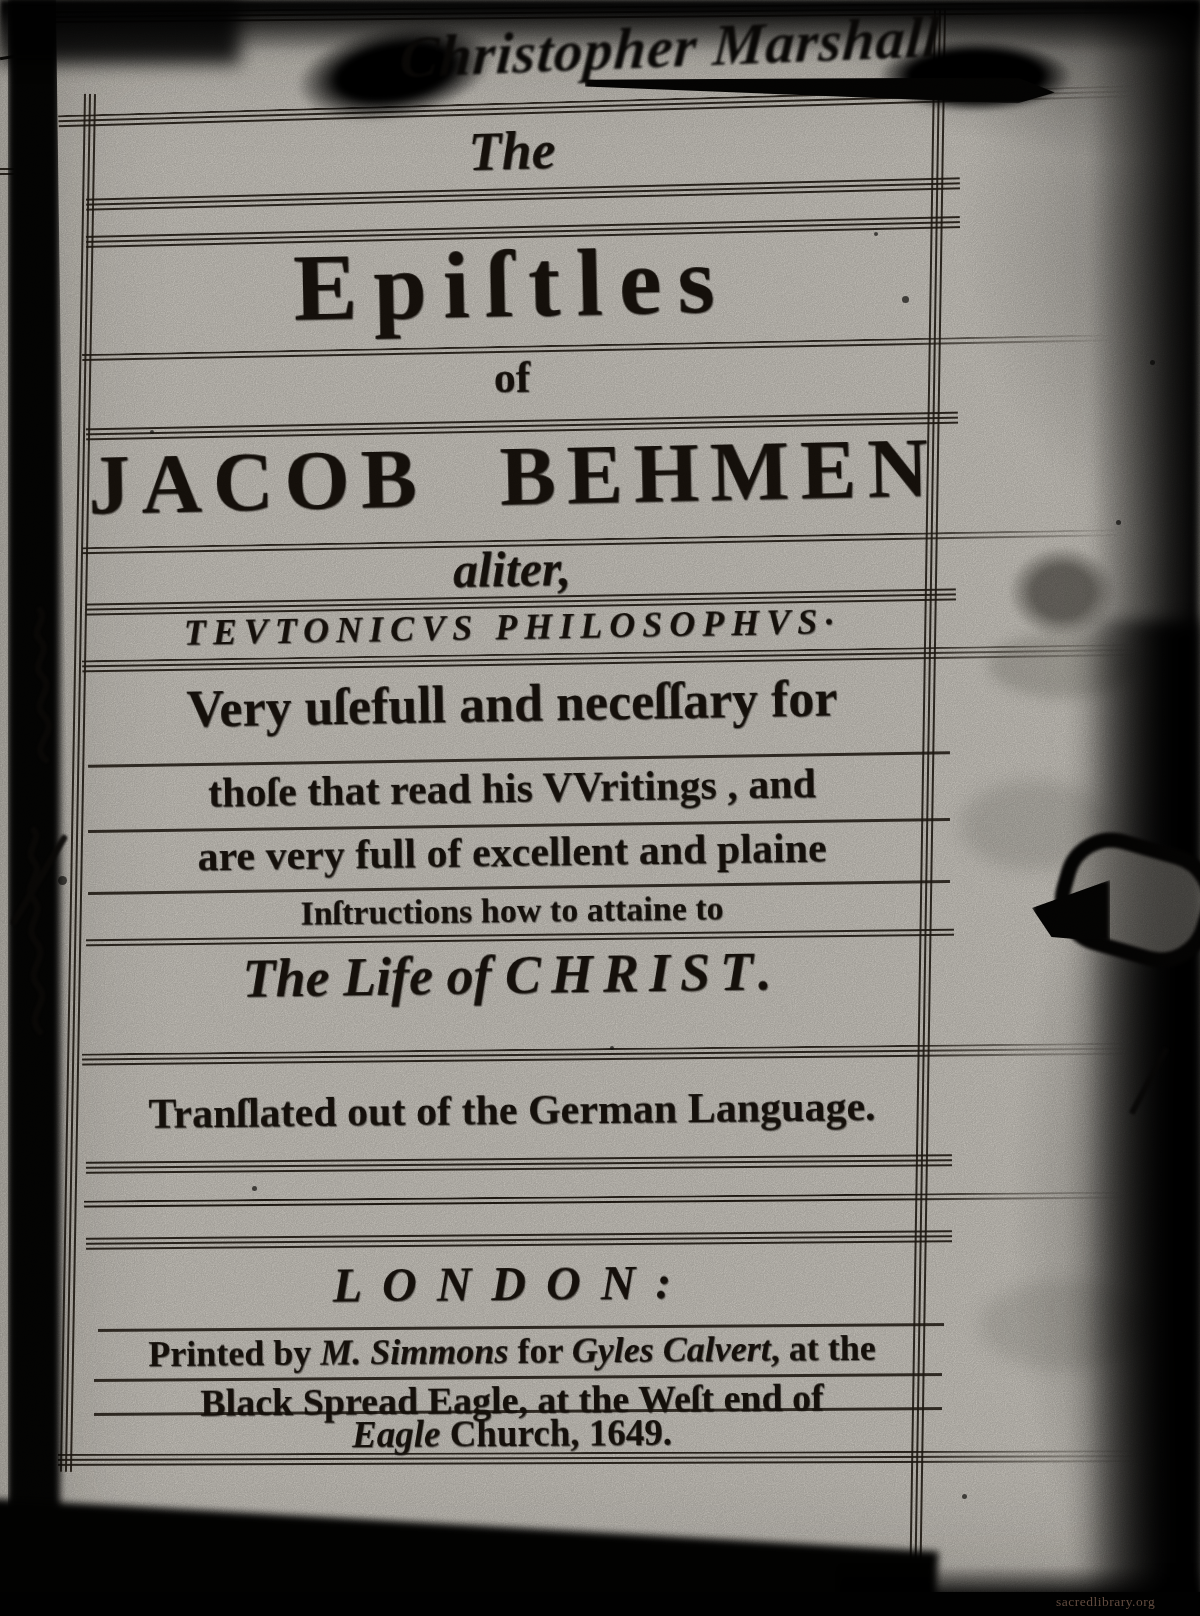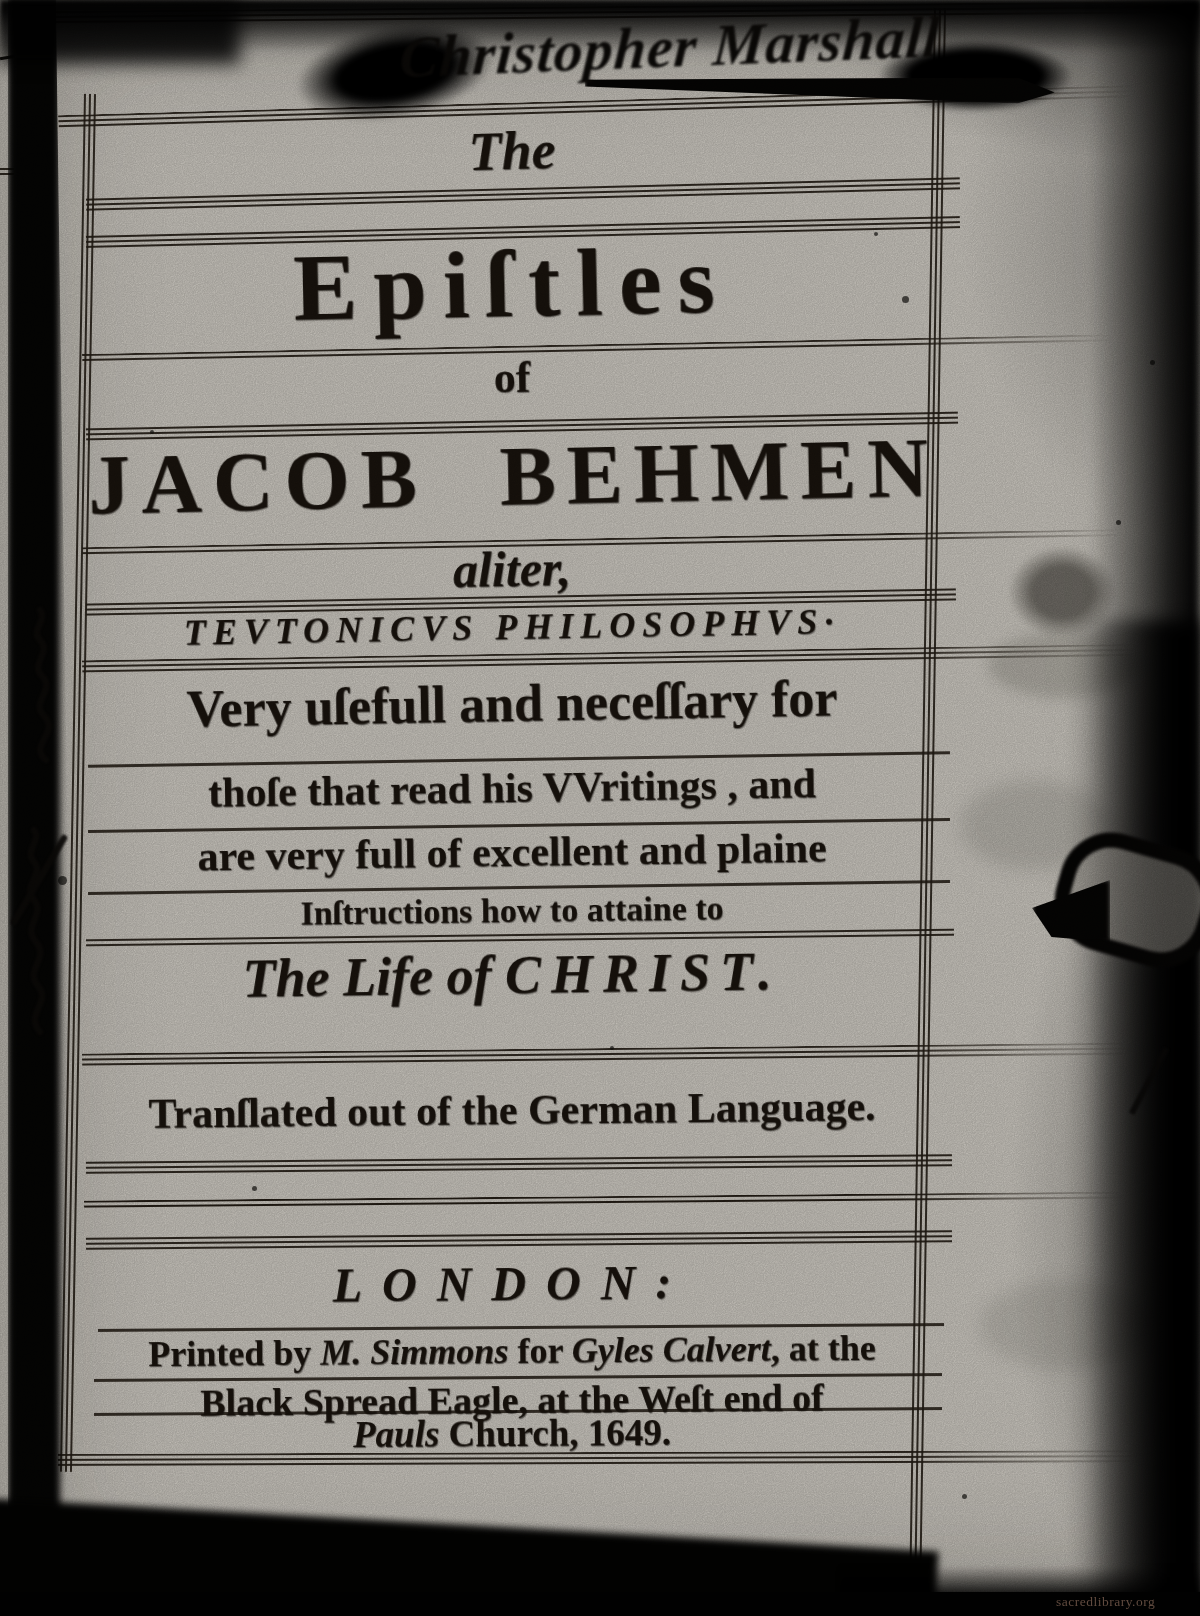--- a/index.html
+++ b/index.html
@@ -91,21 +91,21 @@
   </div>
 
   <div class="t b" style="top:1086px;font-size:42px;transform:rotate(-.6deg);">Tranſlated out of the German Language.</div>
 
   <div class="t i b" style="top:1256px;font-size:48px;letter-spacing:20px;transform:rotate(-.5deg);">LONDON:</div>
   <div class="t b" style="top:1330px;font-size:36px;transform:rotate(-.5deg);">
     <span>Printed by </span><span class="i">M. Simmons</span><span> for </span><span class="i">Gyles Calvert</span><span>, at the</span>
   </div>
   <div class="t b" style="top:1378px;font-size:38px;transform:rotate(-.5deg);">Black Spread Eagle, at the Weſt end of</div>
   <div class="t b" style="top:1412px;font-size:37px;transform:rotate(-.4deg);">
-    <span class="i">Pauls</span><span> Church, 1649.</span>
+    <span class="i">Eagle</span><span> Church, 1649.</span>
   </div>
 
   <div class="sp" style="left:902px;top:296px;width:7px;height:7px;"></div>
   <div class="sp" style="left:1116px;top:520px;width:5px;height:5px;"></div>
   <div class="sp" style="left:58px;top:876px;width:9px;height:9px;"></div>
   <div class="sp" style="left:252px;top:1186px;width:5px;height:5px;"></div>
   <div class="sp" style="left:610px;top:1046px;width:4px;height:4px;"></div>
   <div class="sp" style="left:962px;top:1494px;width:5px;height:5px;"></div>
   <div class="sp" style="left:150px;top:430px;width:4px;height:4px;"></div>
   <div class="sp" style="left:874px;top:232px;width:4px;height:4px;"></div>

